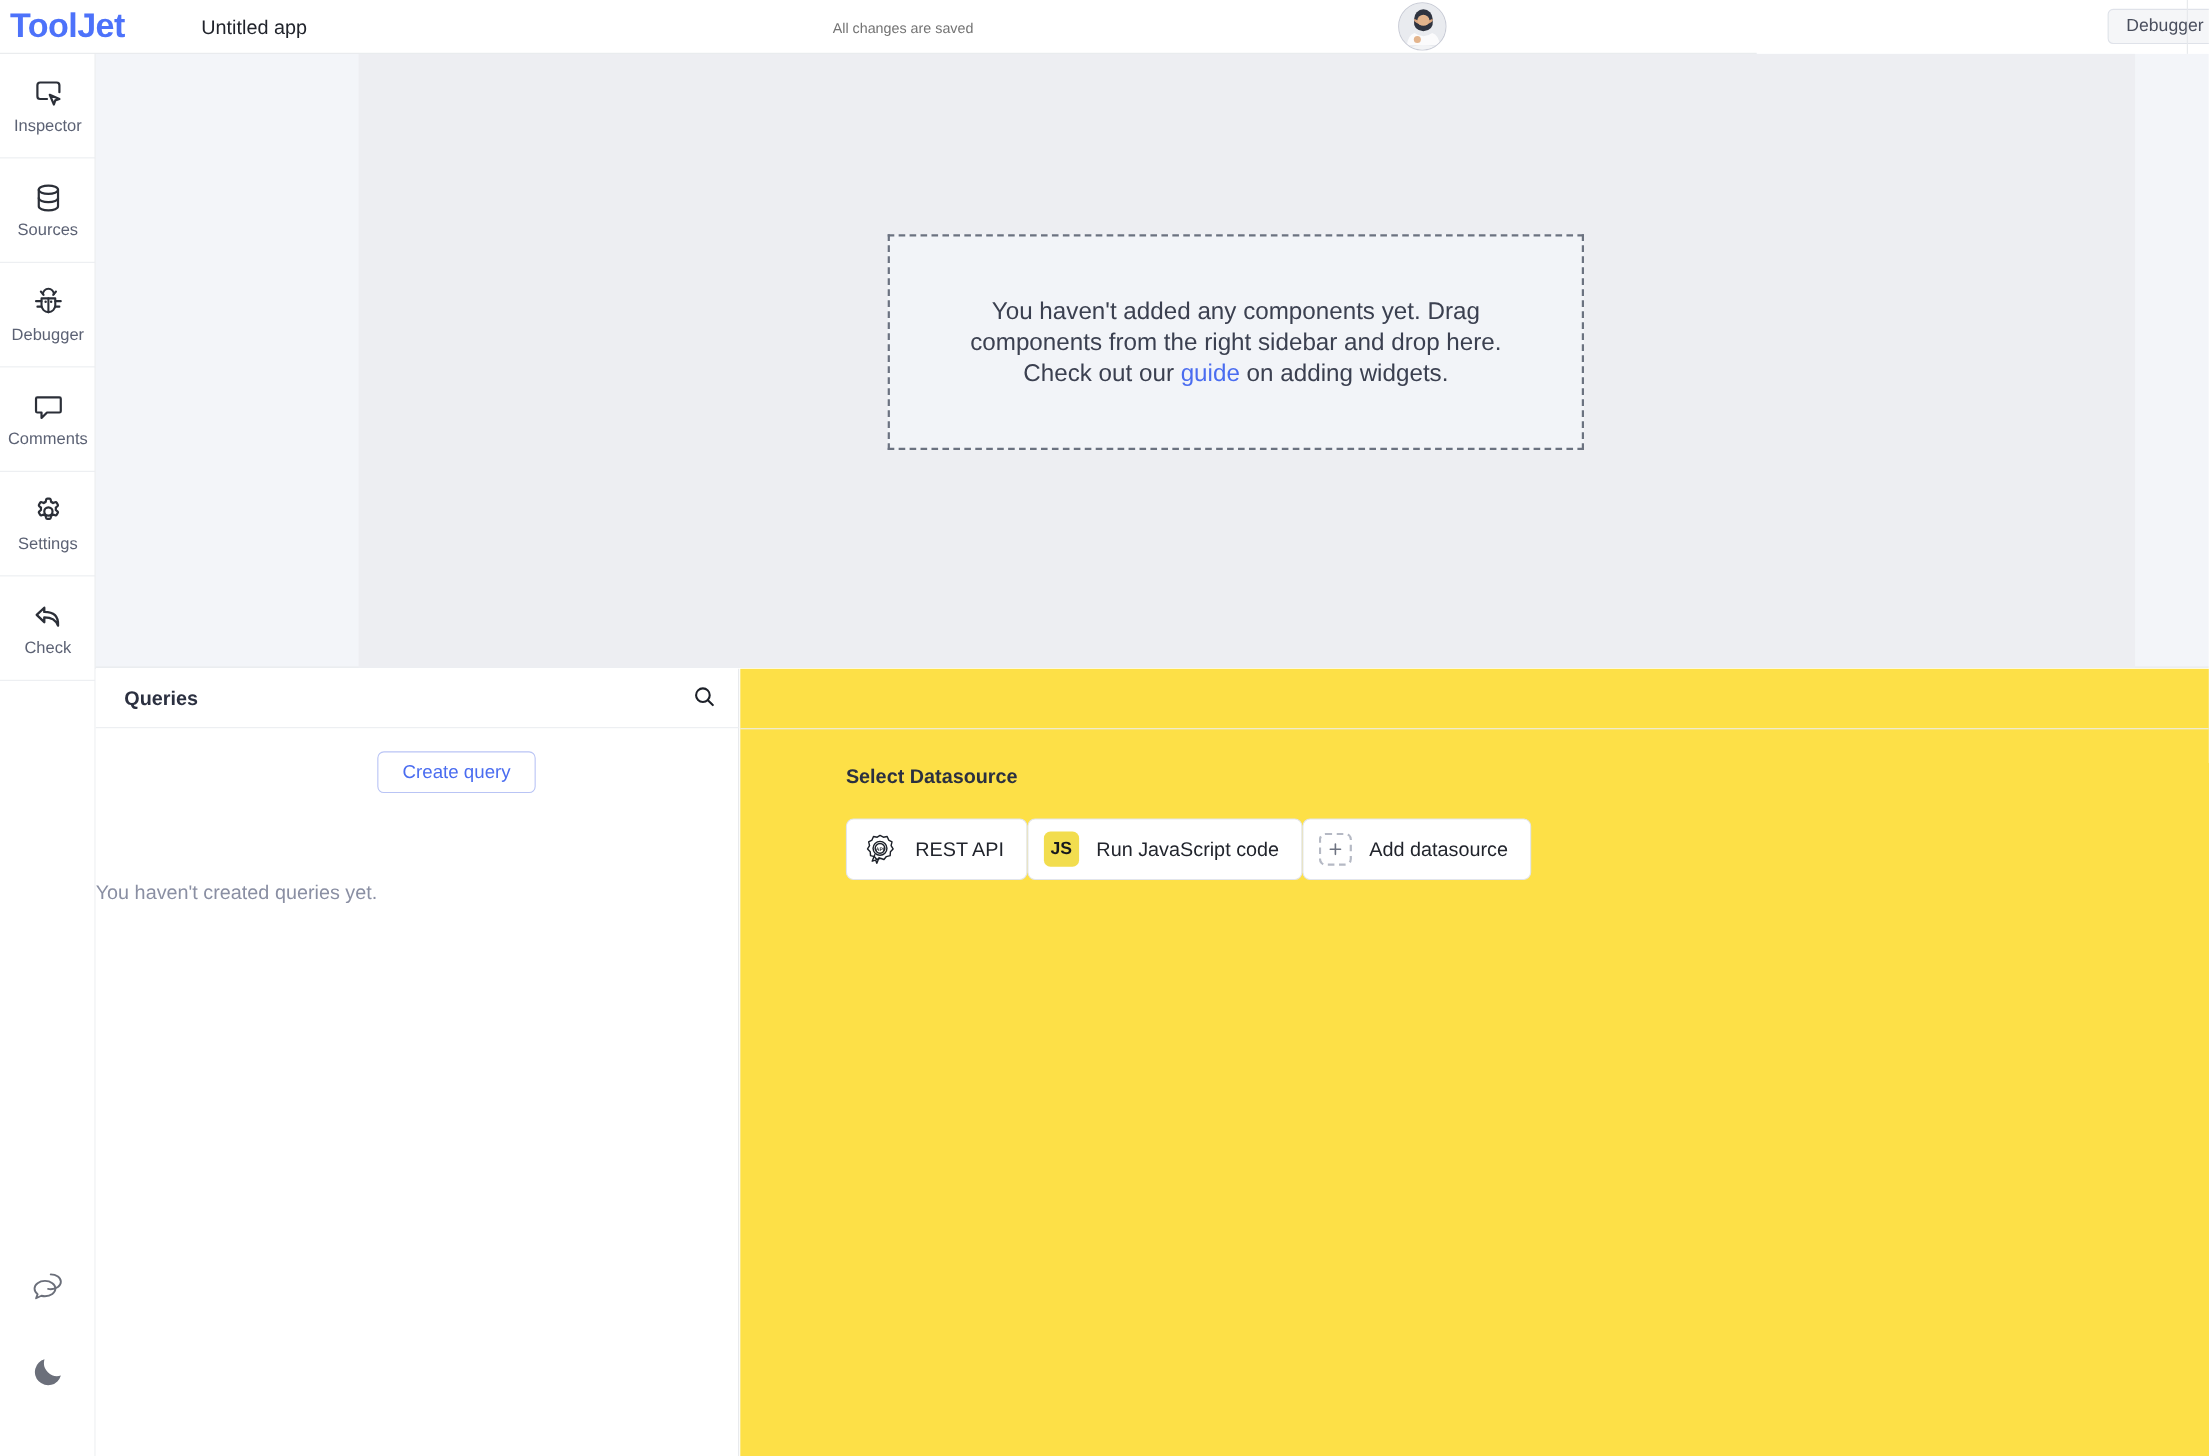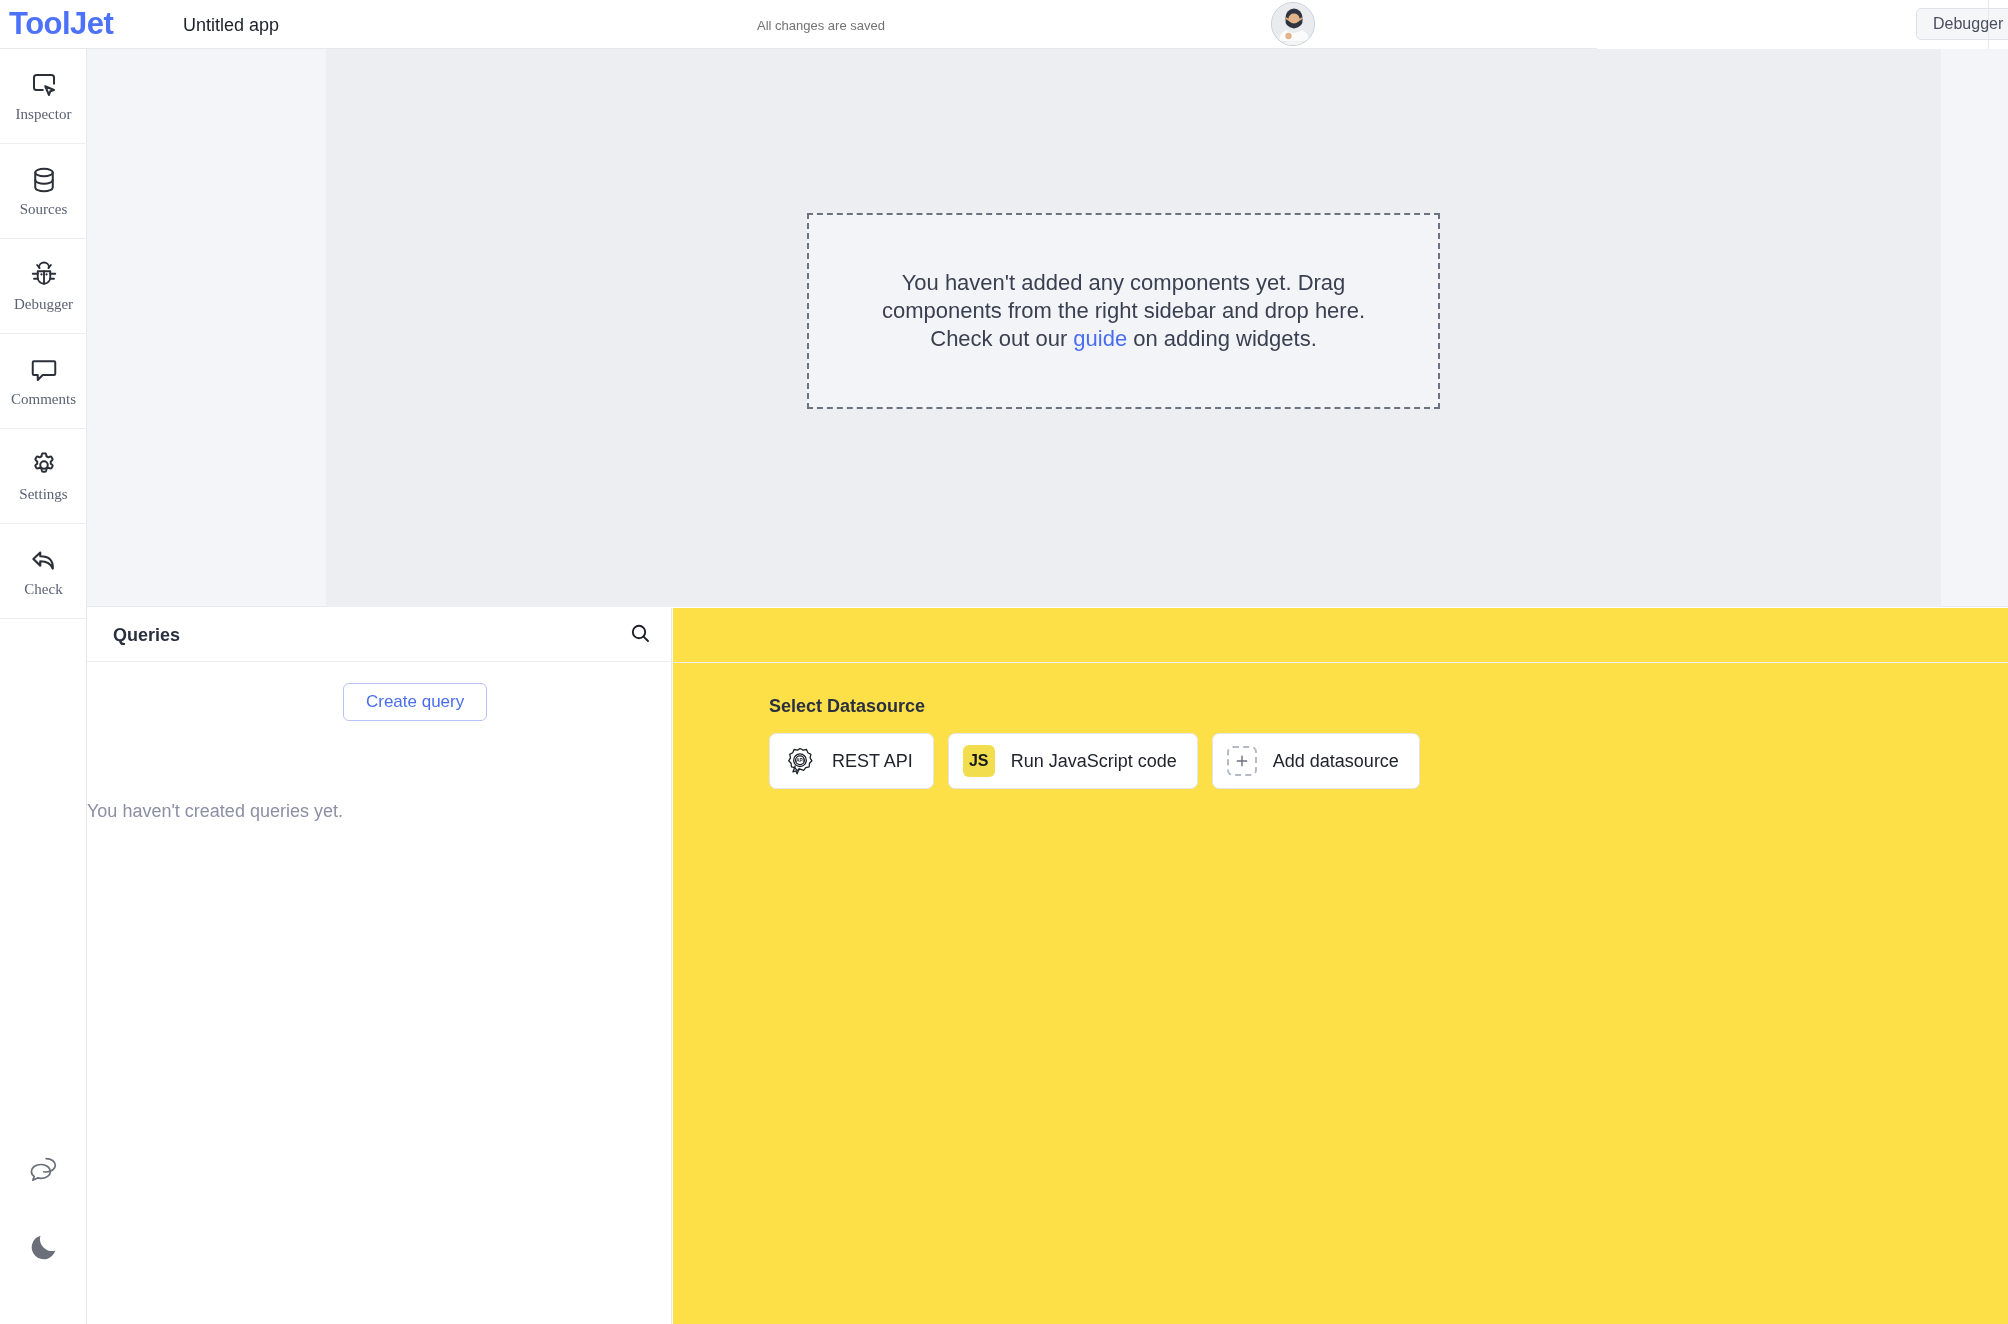--- a/index.html
+++ b/index.html
@@ -55,21 +55,21 @@
   .sidebar {
     position: absolute; left: 0; top: 49px; width: 87px; height: 1275px;
     background: #ffffff;
     border-right: 1px solid #e6e8ec;
   }
   .side-item {
     width: 87px; height: 95px;
     border-bottom: 1px solid #eceef1;
     display: flex; flex-direction: column;
     align-items: center; justify-content: center;
-    gap: 6px; cursor: pointer; font-family: Liberation Serif, serif;
+    gap: 6px; cursor: pointer;
   }
   .side-item .ico { width: 30px; height: 30px; display: block; color: #2b2f38; }
   .side-item .lbl { font-size: 15px; color: #5c6274; line-height: 17px; }
   .side-bottom {
     position: absolute; left: 0; bottom: 0; width: 87px;
     display: flex; flex-direction: column; align-items: center;
     gap: 42px; padding-bottom: 60px;
   }
   .side-bottom .btm-ico { width: 34px; height: 34px; cursor: pointer; color: #6b6f7a; }
 
@@ -144,22 +144,22 @@
   }
   .ds-head-rule {
     position: absolute; left: 0; top: 54px; width: 1335px; height: 1px;
     background: #eceef1;
   }
   .ds-title {
     position: absolute; left: 96px; top: 87px;
     font-size: 18px; font-weight: 600; color: #2b3040; line-height: 22px;
   }
   .ds-cards {
-    position: absolute; left: 96px; top: 125px;
-    display: flex; gap: 14px;
+    position: absolute; left: 96px; top: 136px;
+    display: flex; 
   }
   .ds-card {
     height: 56px; padding: 0 20px 0 14px;
     border: 1px solid #e2e5ec; border-radius: 7px; background: #ffffff;
     display: flex; align-items: center; gap: 16px; cursor: pointer;
   }
   .ds-card .ds-label { font-size: 18px; color: #21242c; line-height: 22px; }
   .ds-ico-rest { width: 32px; height: 32px; }
   .ds-ico-js {
     width: 32px; height: 32px; border-radius: 6px; background: #f2dd4e;

